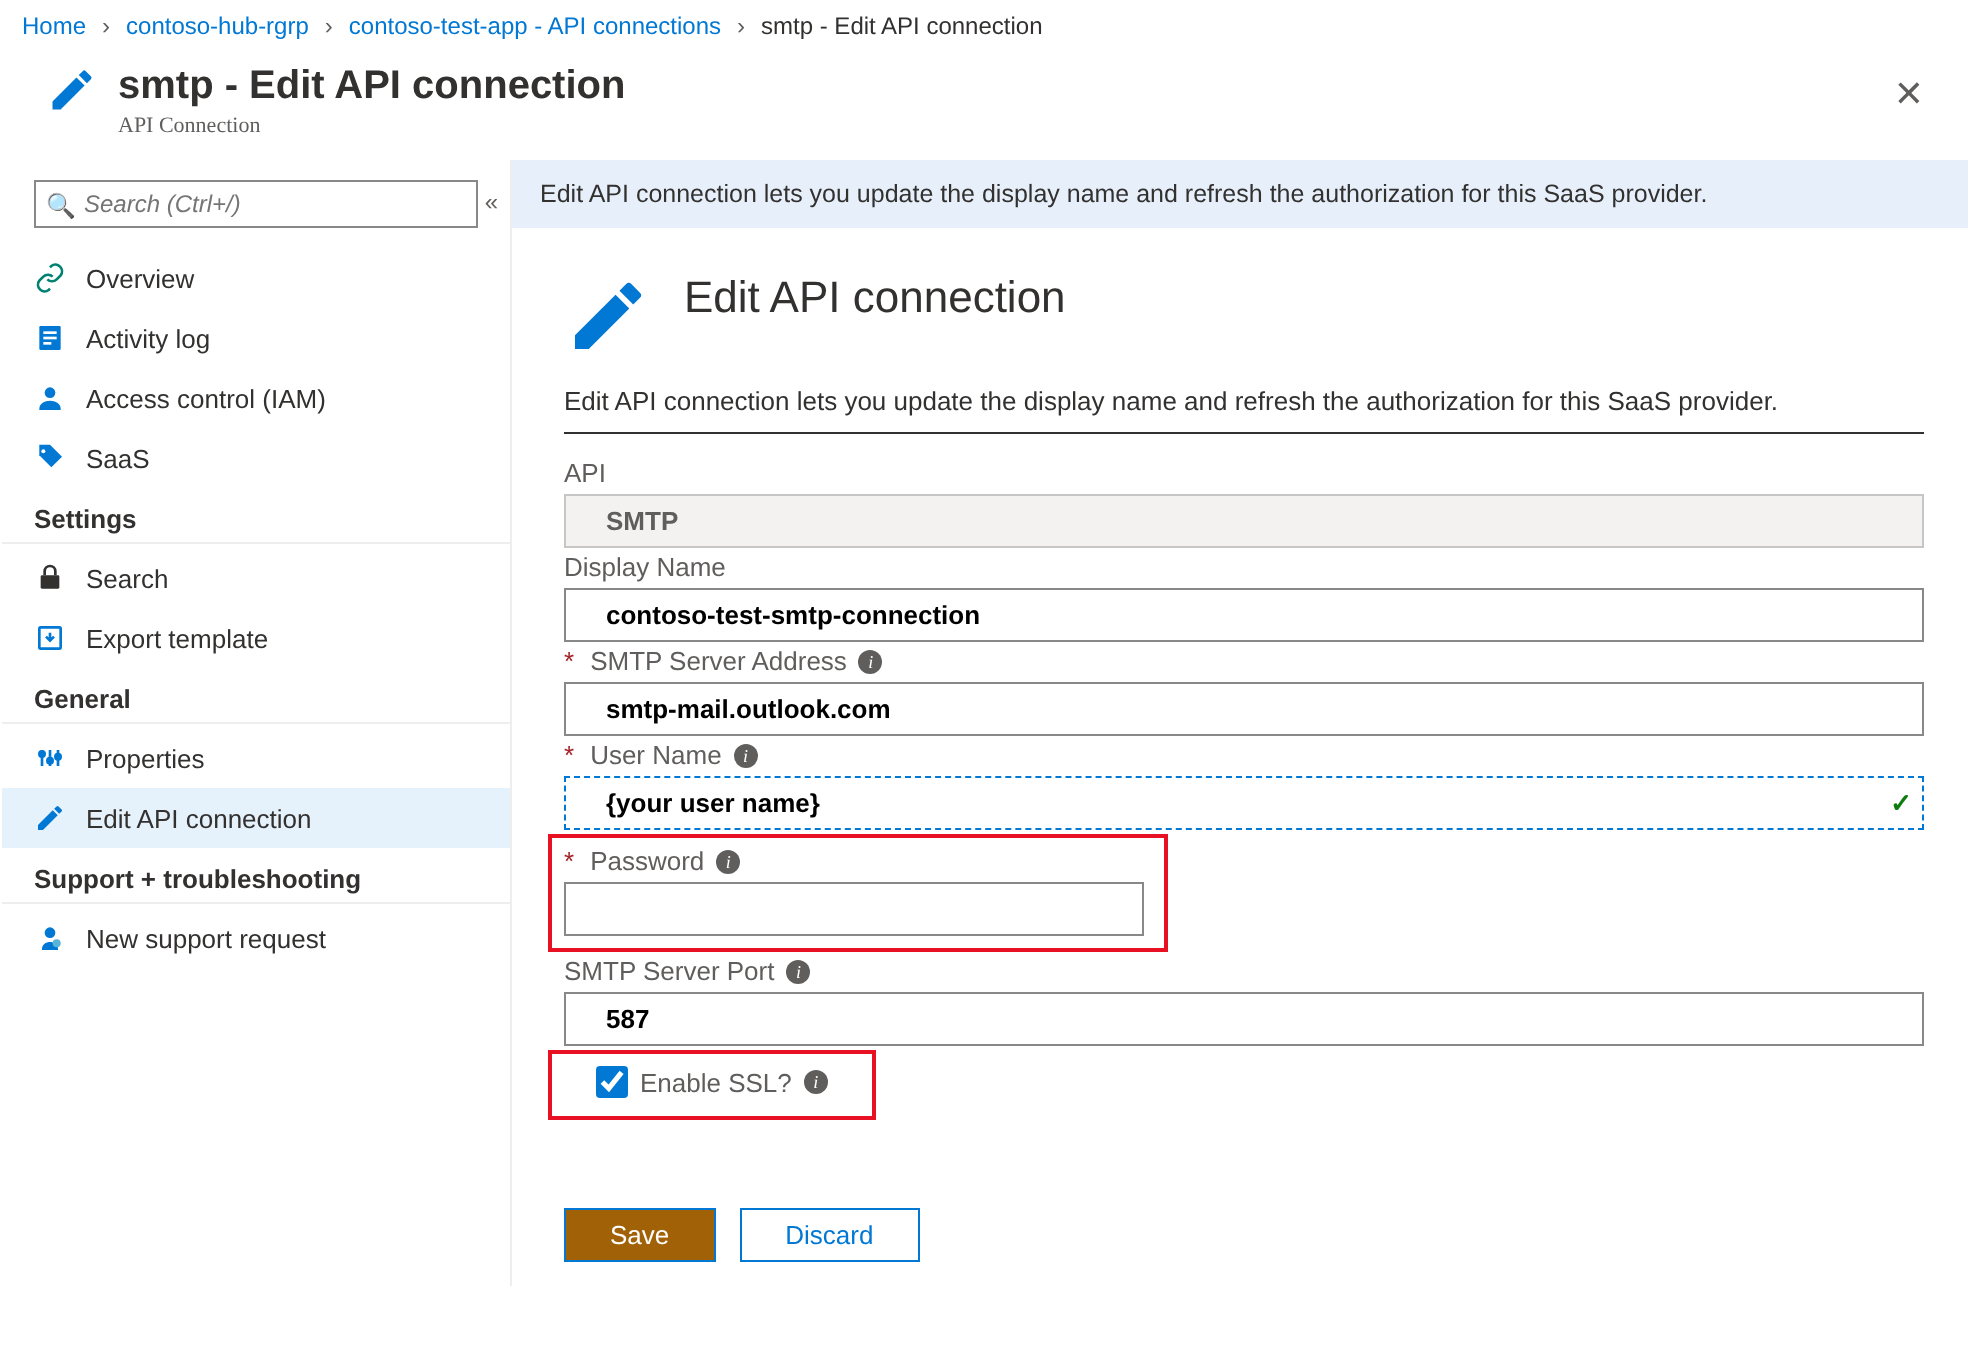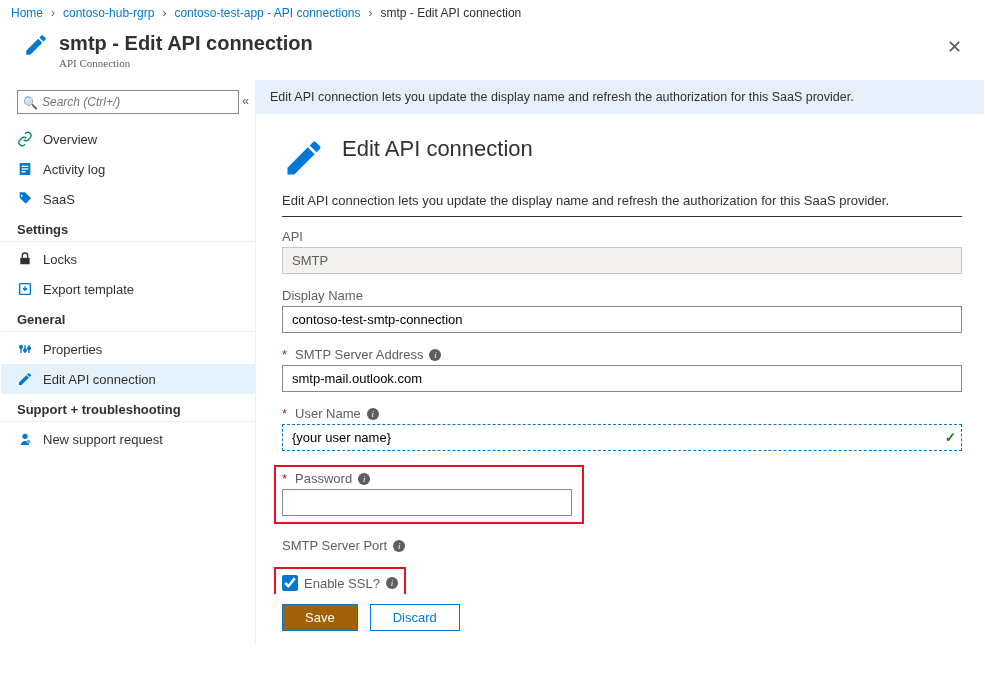--- a/index.html
+++ b/index.html
@@ -31,36 +31,36 @@
 
   .main { flex:1; display:flex; flex-direction:column; min-width:0;}
   .info-bar { background:#e7f0fa; color:#323130; padding:10px 14px; font-size:12.5px;}
   .form-area { padding:16px 22px 10px 26px; overflow:auto; flex:1; }
   .form-header { display:flex; gap:16px; align-items:flex-start; margin:6px 0 10px 0;}
   .form-header h2 { font-size:22px; font-weight:400; color:#323130; }
   .form-header .big-pencil svg { width:44px; height:44px; }
   .form-desc { font-size:13px; color:#323130; padding-bottom:8px;}
   .form-hr { border:none; border-bottom:1px solid #323130; margin-bottom:12px;}
 
-  .field { margin-bottom:14px; }
+  .field { margin-bottom:2px; }
   .field label { display:flex; align-items:center; gap:6px; font-size:13px; color:#605e5c; margin-bottom:3px;}
   .req { color:#a4262c; margin-right:2px;}
   .info-dot { width:12px; height:12px; border-radius:50%; background:#605e5c; color:#fff; font-size:9px; display:inline-flex; align-items:center; justify-content:center; font-style:italic; font-family:Georgia,serif; cursor:help;}
-  .txt { width:100%; border:1px solid #8a8886; padding:5px 9px; font-size:13px; background:#fff; }
+  .txt { width:100%; border:1px solid #8a8886; padding:5px 20px; font-size:13px; background:#fff;font-weight:bold; }
   .txt.readonly { background:#f3f2f1; color:#605e5c; border-color:#c8c6c4;}
   .txt.valid { border:1px dashed #0078d4; }
   .valid-wrap { position:relative; }
   .valid-check { position:absolute; right:6px; top:6px; color:#107c10; font-weight:bold;}
   .check-row { display:inline-flex; align-items:center; gap:8px;}
   .check-row input[type=checkbox] { width:16px; height:16px; accent-color:#0078d4; }
 
   .highlight-box { border:2px solid #e81123; padding:4px 6px 6px 6px; margin-left:-8px; margin-right:auto; display:inline-block; }
   .highlight-box.wide { width:310px; }
   .highlight-box .txt { width:290px; }
-  .highlight-box.small { padding:6px 6px; }
+  .highlight-box.small { padding:6px 22px; }
 
   .footer-bar { padding:10px 26px 12px 26px; display:flex; gap:12px; }
   .btn { padding:5px 22px; font-size:13px; cursor:pointer; border:1px solid #0078d4; background:#fff; color:#0078d4;}
   .btn.primary { background:#a16207; color:#fff; }
 
   
   .c-blue { color:#0078d4;} .c-teal{color:#008272;} .c-dark{color:#323130;}
 </style>
 </head>
 <body>
@@ -117,36 +117,45 @@
               <rect x="7" y="7" width="10" height="2" fill="#fff"></rect>
               <rect x="7" y="11" width="10" height="2" fill="#fff"></rect>
               <rect x="7" y="15" width="6" height="2" fill="#fff"></rect>
             </svg>
         </span>
         <span>Activity log</span>
       </div>
       <div class="nav-item">
         <span class="ico c-blue">
           <svg width="16" height="16" viewBox="0 0 24 24" fill="#0078d4">
+              <circle cx="12" cy="8" r="4"></circle>
+              <path d="M4 20c0-4 4-6 8-6s8 2 8 6v1H4z"></path>
+            </svg>
+        </span>
+        <span>Access control (IAM)</span>
+      </div>
+      <div class="nav-item">
+        <span class="ico c-blue">
+          <svg width="16" height="16" viewBox="0 0 24 24" fill="#0078d4">
               <path d="M21 11l-9-9H4v8l9 9 8-8z"></path>
               <circle cx="7" cy="7" r="1.5" fill="#fff"></circle>
             </svg>
         </span>
         <span>SaaS</span>
       </div>
 
       <div class="nav-section-title">Settings</div>
       <div class="nav-item">
         <span class="ico c-dark">
           <svg width="16" height="16" viewBox="0 0 24 24" fill="#323130">
               <rect x="5" y="10" width="14" height="10" rx="1"></rect>
               <path d="M8 10V7a4 4 0 0 1 8 0v3" fill="none" stroke="#323130" stroke-width="2"></path>
             </svg>
         </span>
-        <span>Locks</span>
+        <span>Search</span>
       </div>
       <div class="nav-item">
         <span class="ico c-blue">
           <svg width="16" height="16" viewBox="0 0 24 24" fill="none" stroke="#0078d4" stroke-width="2">
               <rect x="4" y="4" width="16" height="16" rx="1"></rect>
               <path d="M12 8v6m-3-3l3 3 3-3"></path>
             </svg>
         </span>
         <span>Export template</span>
       </div>
@@ -246,20 +255,21 @@
               </label>
             <input class="txt" type="password" value="" style="">
           </div>
         </div>
 
         <div class="field">
           <label>
               <span>SMTP Server Port</span> 
               <span class="info-dot">i</span>
             </label>
+          <input class="txt" value="587" style="">
         </div>
 
         <div class="field">
           <span class="highlight-box small">
             <label class="check-row">
               <input type="checkbox" checked="" style="">
               <span>Enable SSL?</span>
               <span class="info-dot">i</span>
             </label>
           </span>

